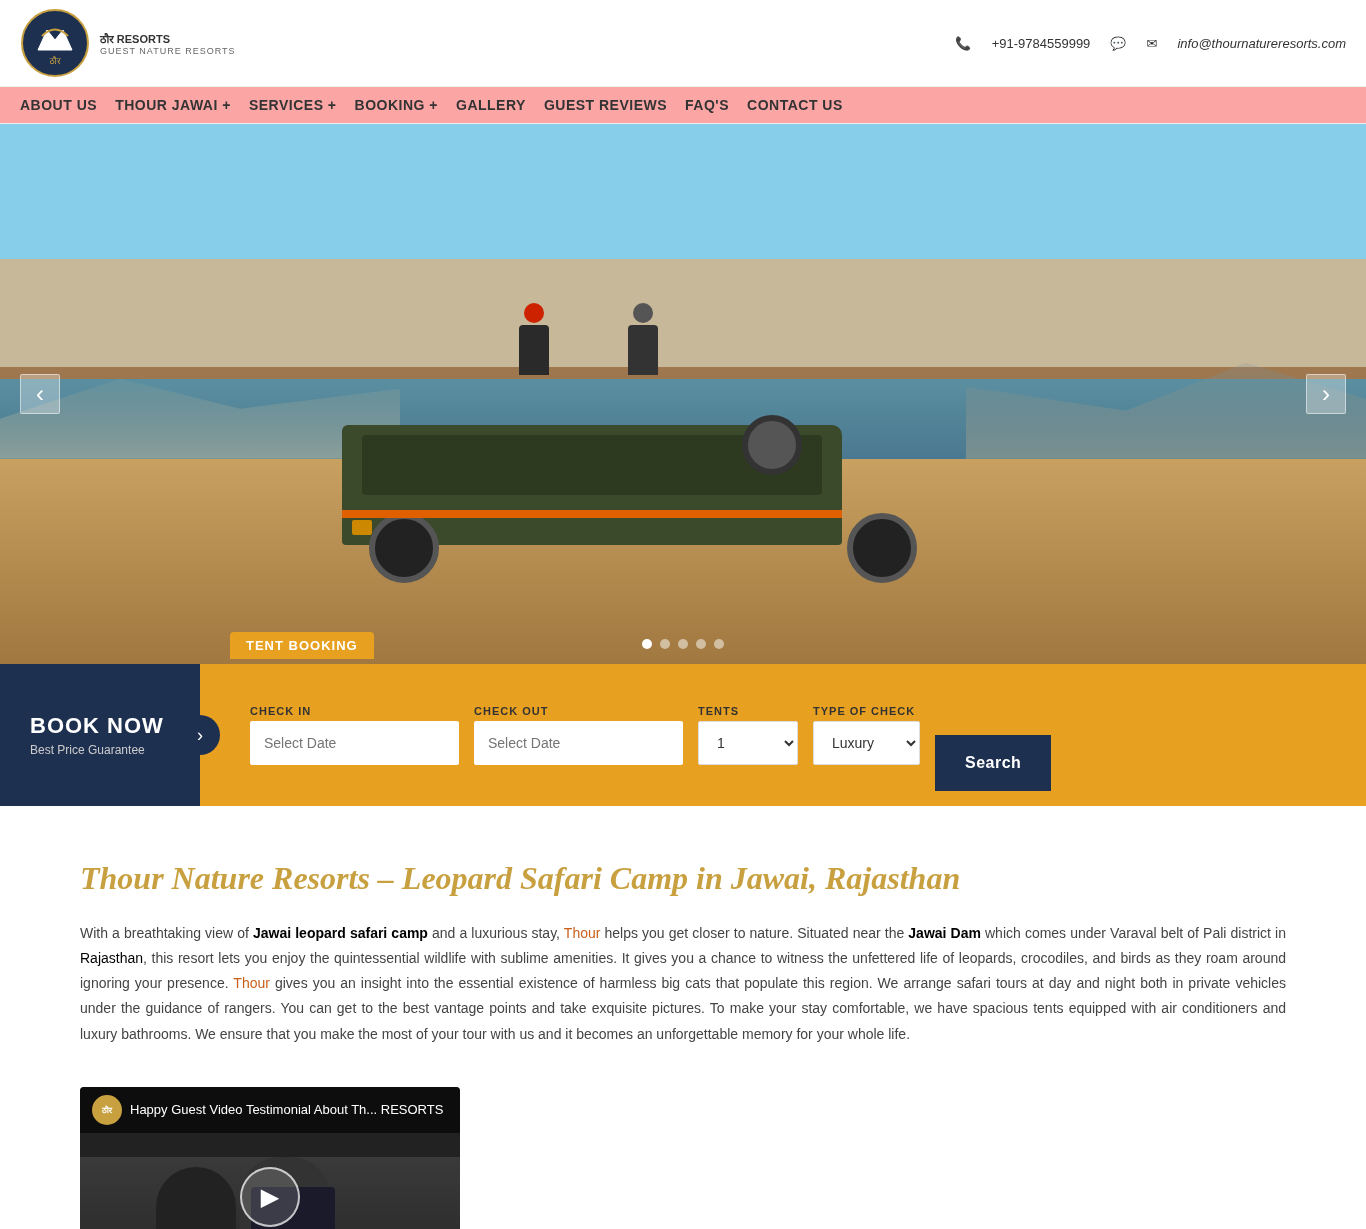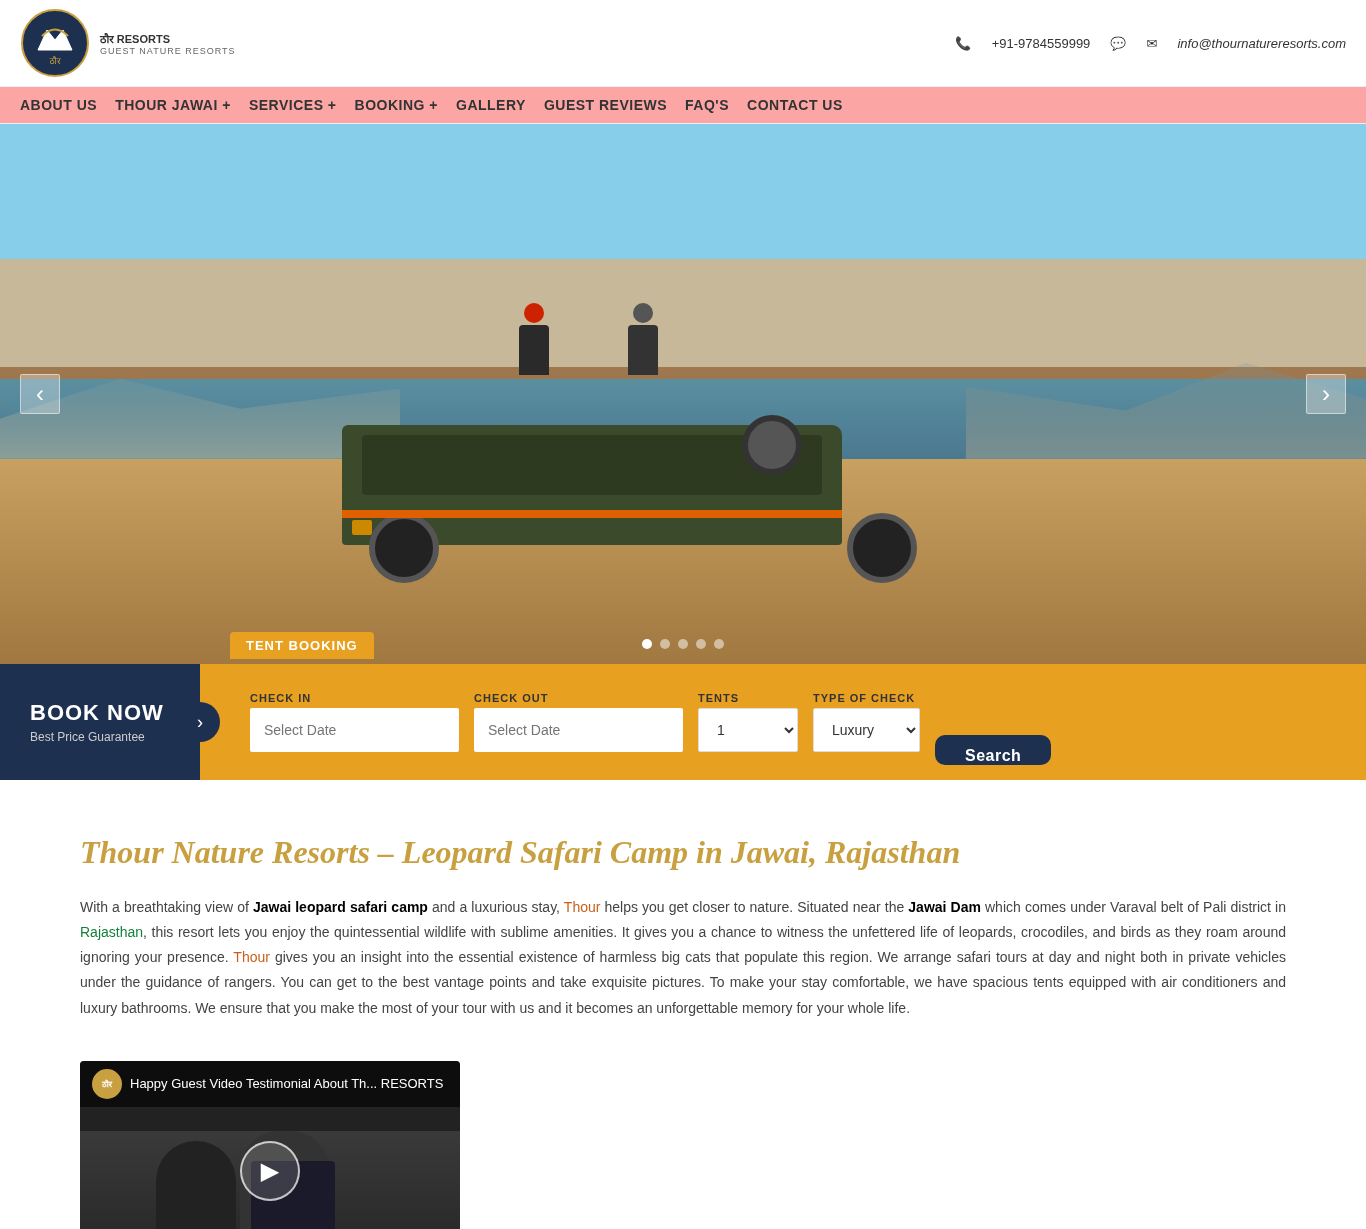--- a/index.html
+++ b/index.html
@@ -209,22 +209,22 @@
       appearance: auto;
     }
     .search-btn {
       background: #1e3050;
       color: #fff;
       border: none;
       padding: 12px 30px;
       font-size: 16px;
       font-weight: 600;
       cursor: pointer;
-      height: 30px;
-      border-radius: 10px;
+      height: 56px;
+      border-radius: 0;
       align-self: flex-end;
       letter-spacing: 0.5px;
       margin-top: 40px;
     }
 
     
     .content-section {
       padding: 50px 80px;
       display: flex;
       gap: 40px;
@@ -240,21 +240,21 @@
       margin-bottom: 20px;
       line-height: 1.4;
     }
     .content-body {
       font-size: 14px;
       line-height: 1.8;
       color: #444;
       text-align: justify;
     }
     .content-body strong { color: #000; font-weight: 700; }
-    .content-body .highlight { color: #15803d; }
+    .content-body .highlight { color: #000000; }
     .content-body .orange { color: #c8601a; }
 
     
     .video-thumb {
       width: 380px;
       min-width: 380px;
       height: 220px;
       background: #222;
       border-radius: 4px;
       position: relative;

